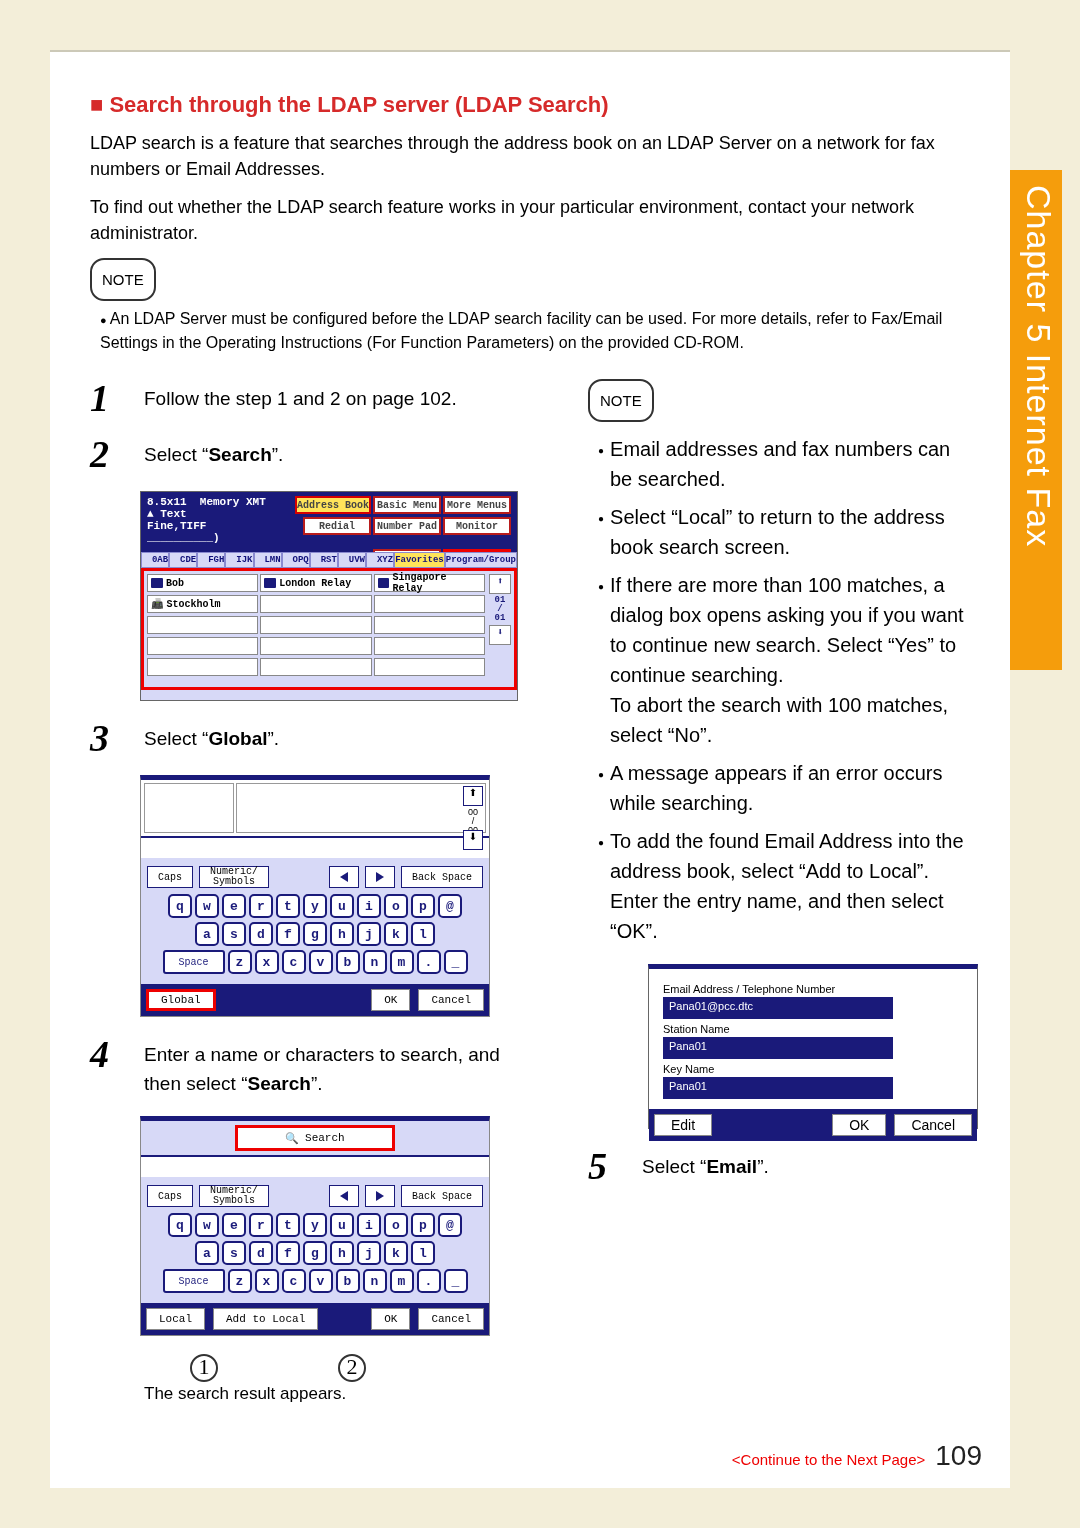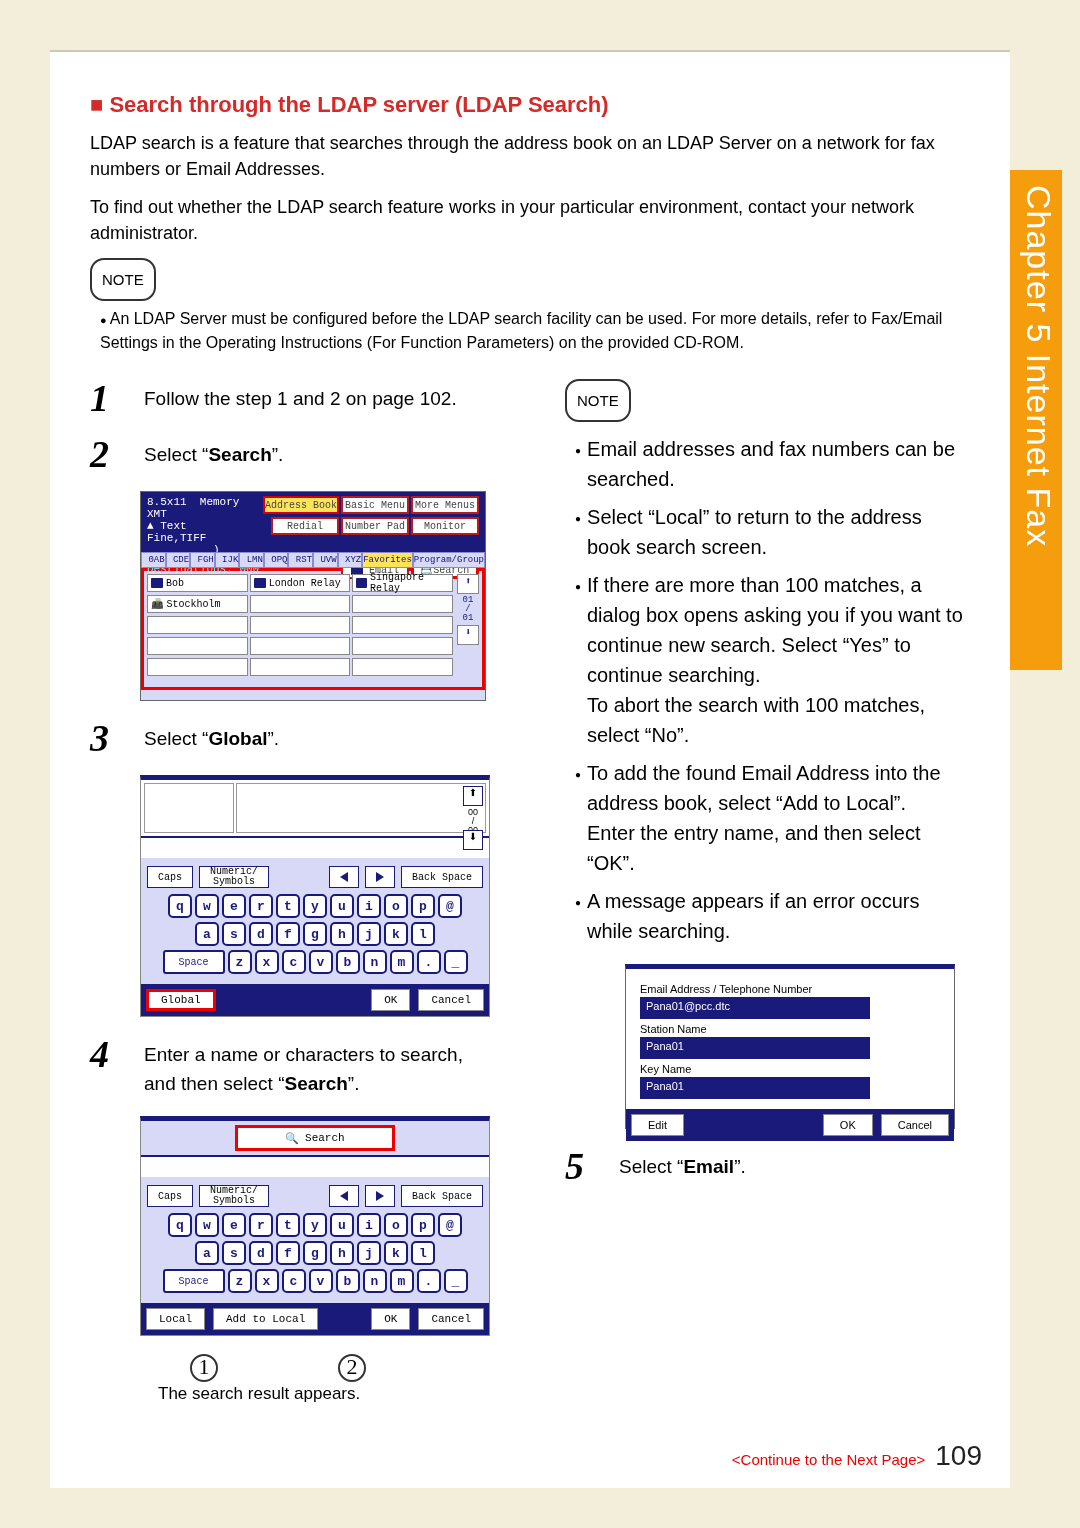--- a/index.html
+++ b/index.html
@@ -68,21 +68,21 @@
     line-height: 1;
     width: 30px;
   }
   .step-body { flex: 1; font-size: 19px; line-height: 1.5; padding-top: 6px; }
   .step-body b { font-weight: bold; }
   .fig {
     margin: 10px 0 18px 50px;
     background: #fff;
     display: block;
   }
-  .fig.fig1 { width: 346px; }
+  .fig.fig1 { width: 378px; font-weight: bold; }
   .fig.fig2, .fig.fig3 { width: 350px; }
   .fig.fig4 { width: 330px; margin-left: 60px; }
   
   .f1 {
     border: 1px solid #666; height: 210px; position: relative;
     background: #d7d9f7;
   }
   .f1-top {
     background: #1a1a7a; height: 60px; padding: 4px 6px; color: #fff;
     font-family: "Courier New", monospace; font-size: 11px;
@@ -173,21 +173,21 @@
   
   .f4 { border: 1px solid #666; border-top: 5px solid #1a1a7a; height: 165px; background: #fff; padding: 10px 14px; font-size: 11px;
     font-family: Arial, sans-serif;}
   .f4-lbl { font-size: 11px; margin: 4px 0 2px; }
   .f4-inp { background: #1a1a7a; color: #fff; padding: 3px 6px; width: 230px; height: 22px; font-size: 11px; }
   .f4-bottom {
     background: #1a1a7a; padding: 5px; display: flex; gap: 8px; justify-content: space-between;
     margin: 10px -14px -10px -14px;
   }
   .f4-bottom .btn {
-    height: 22px; background: #fff; font-size: 11px; padding: 0 16px;
+    height: 22px; background: #fff; font-size: 14px; padding: 0 16px;
     border: 1px solid #888; display: flex; align-items: center;
   }
   
   .footer {
     position: absolute;
     bottom: 16px; left: 0; right: 28px;
     display: flex; justify-content: flex-end; gap: 10px; align-items: baseline;
     font-size: 16px;
   }
   .footer .continue { color: #e00; font-size: 15px; }
@@ -481,35 +481,35 @@
             <div class="btn">Cancel</div>
           </div>
         </div>
       </div>
 
       <div class="callout-row">
         <div class="callout" data-n="1"></div>
         <div class="callout" data-n="2"></div>
       </div>
 
-      <p style="margin-left:68px; font-size:17px;">The search result appears.</p>
+      <p style="margin-left:54px; font-size:17px;">The search result appears.</p>
 
     </div>
 
     <div class="col">
       <div class="note-pill">NOTE</div>
       <div class="rcol-note">
         <ul>
           <li>Email addresses and fax numbers can be searched.</li>
           <li>Select “Local” to return to the address book search screen.</li>
           <li style="white-space:pre-line">If there are more than 100 matches, a dialog box opens asking you if you want to continue new search. Select “Yes” to continue searching.
 To abort the search with 100 matches, select “No”.</li>
+          <li>A message appears if an error occurs while searching.</li>
           <li style="white-space:pre-line">To add the found Email Address into the address book, select “Add to Local”.
 Enter the entry name, and then select “OK”.</li>
-          <li>A message appears if an error occurs while searching.</li>
         </ul>
       </div>
 
       
       <div class="fig fig4">
         <div class="f4">
           <div class="f4-lbl">Email Address / Telephone Number</div>
           <div class="f4-inp">Pana01@pcc.dtc</div>
           <div class="f4-lbl">Station Name</div>
           <div class="f4-inp">Pana01</div>

